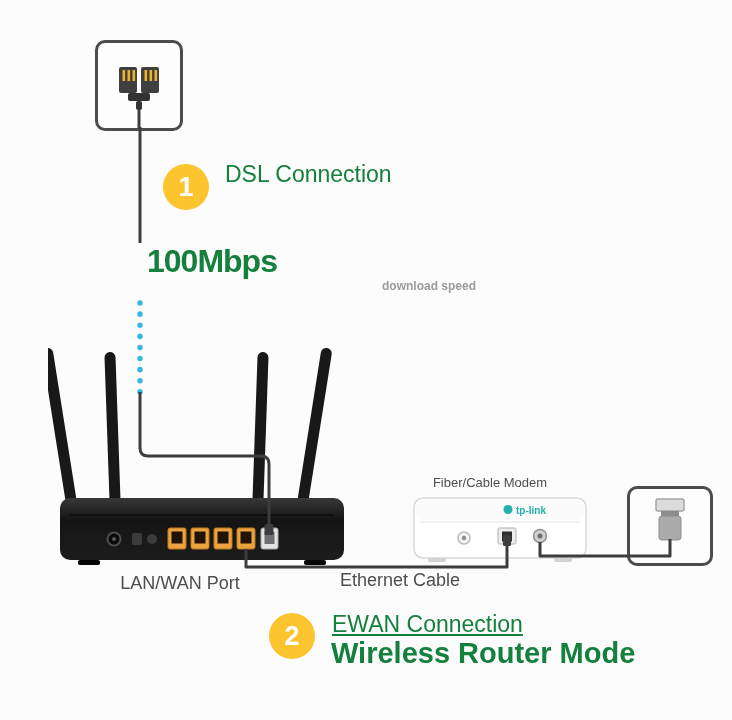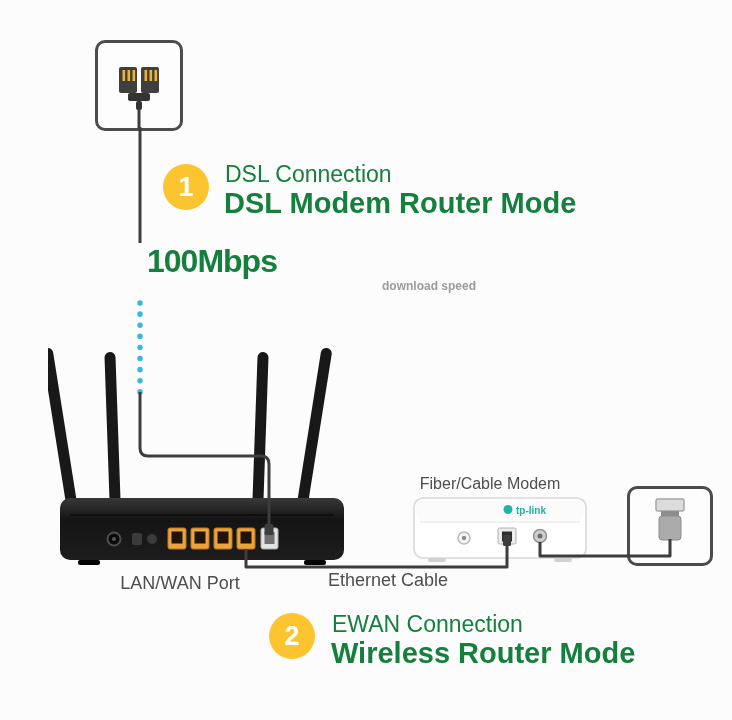--- a/index.html
+++ b/index.html
@@ -126,26 +126,25 @@
     <rect x="264.5" y="524" width="9" height="11" rx="1.5" fill="#3d3d3d"></rect>
 
     <path d="M246 549 V567 H507 V541" stroke="#3d3d3d" stroke-width="3" fill="none" stroke-linejoin="round"></path>
     <rect x="503" y="535" width="8" height="11" rx="1.5" fill="#3d3d3d"></rect>
 
     <path d="M670 539 V556 H540 V542" stroke="#3d3d3d" stroke-width="3" fill="none" stroke-linejoin="round"></path>
   </svg>
 
   <div class="badge" style="left:163px;top:164px;">1</div>
   <div class="sec-title teal" style="left:225px;top:161px;">DSL Connection</div>
-  <div class="sec-sub teal" style="left:224px;top:187px;">DSL Modem Router Mode</div>
 
   <div class="speed-big teal" style="left:147px;top:245px;">100Mbps</div>
   <div class="speed-cap" style="left:375px;top:279px;margin-left:7px;">download speed</div>
 
   <div class="dev-label" style="left:110px;top:573px;width:140px;">LAN/WAN Port</div>
-  <div class="dev-label" style="left:318px;top:570px;width:140px;">Ethernet Cable</div>
-  <div class="dev-label" style="left:410px;top:475px;width:160px;font-size:16px;">Fiber/Cable Modem</div>
+  <div class="dev-label" style="left:330px;top:570px;width:140px;">Ethernet Cable</div>
+  <div class="dev-label" style="left:410px;top:475px;width:160px;font-size:13px;">Fiber/Cable Modem</div>
 
   <div class="badge" style="left:269px;top:613px;">2</div>
-  <div class="sec-title teal" style="left:332px;top:611px;">EWAN Connection</div>
+  <div class="sec-title teal" style="left:332px;top:611px;text-decoration:underline;">EWAN Connection</div>
   <div class="sec-sub teal" style="left:331px;top:637px;">Wireless Router Mode</div>
 
 </div>
 
 </body></html>

